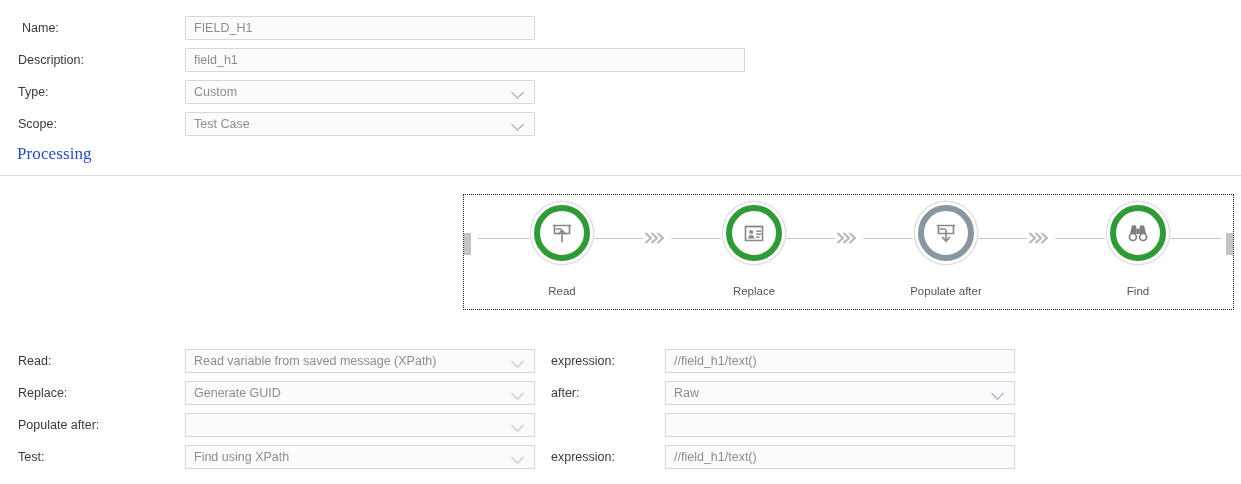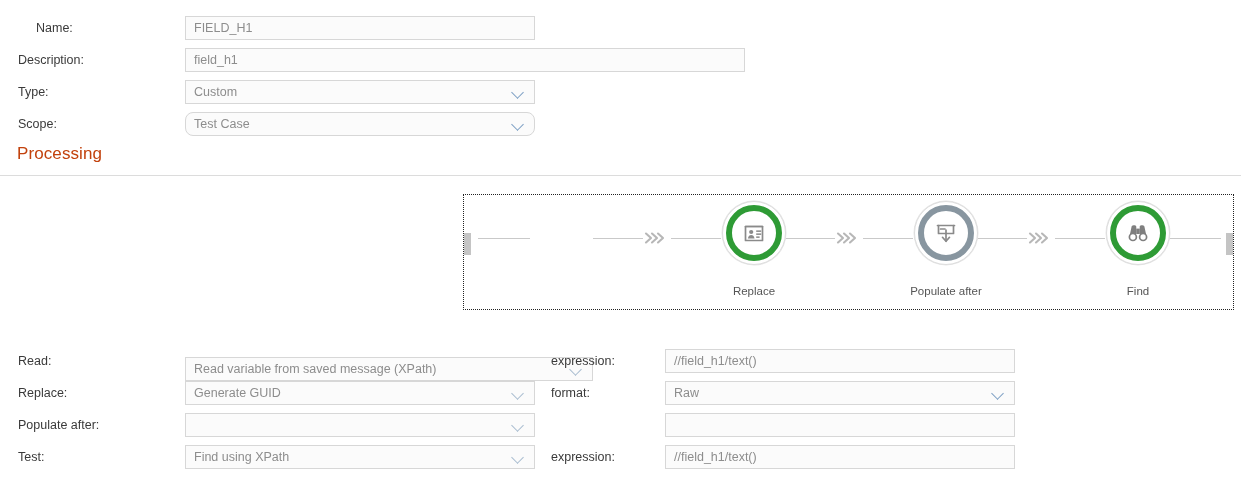--- a/index.html
+++ b/index.html
@@ -48,22 +48,23 @@
     border-right: 1.6px solid #a8bcd0;
     border-bottom: 1.6px solid #a8bcd0;
     transform: rotate(45deg);
   }
   .chev.blue::before { border-color: #7d9fc4; }
 
   
   .section-title {
     position: absolute;
     font-size: 17px;
-    color: #c2410c;
+    color: #1d4ed8;
     letter-spacing: 0.1px;
+    font-family: Liberation Serif, serif;
   }
   .divider {
     position: absolute;
     height: 1px;
     background: #dcdcdc;
   }
 
   
   .flowbox {
     position: absolute;
@@ -136,21 +137,21 @@
     display: flex;
     align-items: center;
     justify-content: center;
   }
 </style>
 </head>
 <body>
 
 <div class="page">
 
-  <div class="frow" style="left:36px; top:16px;align-items:center;">
+  <div class="frow" style="left:22px; top:16px;align-items:center;">
     <span class="flabel">Name:</span>
   </div>
   <div class="field" style="left:185px; top:16px; width:350px;">
     <span class="txt">FIELD_H1</span>
   </div>
 
   <div class="frow" style="left:18px; top:48px;">
     <span class="flabel">Description:</span>
   </div>
   <div class="field" style="left:185px; top:48px; width:560px;">
@@ -161,21 +162,21 @@
     <span class="flabel">Type:</span>
   </div>
   <div class="field" style="left:185px; top:80px; width:350px;">
     <span class="txt">Custom</span>
     <span class="chev blue"></span>
   </div>
 
   <div class="frow" style="left:18px; top:112px;">
     <span class="flabel">Scope:</span>
   </div>
-  <div class="field" style="left:185px; top:112px; width:350px;border-radius:8px;">
+  <div class="field" style="left:185px; top:112px; width:350px;">
     <span class="txt">Test Case</span>
     <span class="chev blue"></span>
   </div>
 
   <div class="section-title" style="left:17px; top:144px;">Processing</div>
   <div class="divider" style="left:0px; top:175px; width:1241px;"></div>
 
   <div class="flowbox">
 
     <div class="flow-handle left"></div>
@@ -211,20 +212,36 @@
     <div class="chevtriple" style="left:563px;">
       <svg width="24" height="14" viewBox="0 0 24 14" aria-hidden="true">
         <g fill="none" stroke="#b7b7b7" stroke-width="2.1" stroke-linecap="round" stroke-linejoin="round">
           <polyline points="3,2.5 8,7 3,11.5"></polyline>
           <polyline points="9,2.5 14,7 9,11.5"></polyline>
           <polyline points="15,2.5 20,7 15,11.5"></polyline>
         </g>
       </svg>
     </div>
 
+    <div class="node" style="left:66px;">
+      <div class="ring"></div>
+      <div class="ring-inner" style="border-color: rgb(46, 155, 53);"></div>
+      <div class="glyph">
+        <svg width="26" height="26" viewBox="0 0 26 26" aria-hidden="true">
+          <g fill="none" stroke="#8a8a8a" stroke-width="1.7" stroke-linecap="round" stroke-linejoin="round">
+            <path d="M4.5,5.5 L21.5,5.5"></path>
+            <path d="M5.5,5.5 L5.5,13.5 L20.5,13.5 L20.5,5.5"></path>
+            <path d="M7.5,9 L12,9"></path>
+            <path d="M13,21.5 L13,10.5"></path>
+            <polyline points="9.5,14 13,10.3 16.5,14"></polyline>
+          </g>
+        </svg>
+      </div>
+      <div class="node-label">Read</div>
+    </div>
 
     <div class="node" style="left:450px;">
       <div class="ring"></div>
       <div class="ring-inner gray" style="border-color: rgb(136, 150, 160);"></div>
       <div class="glyph">
         <svg width="26" height="26" viewBox="0 0 26 26" aria-hidden="true">
           <g fill="none" stroke="#8a8a8a" stroke-width="1.7" stroke-linecap="round" stroke-linejoin="round">
             <path d="M4.5,5.5 L21.5,5.5"></path>
             <path d="M5.5,5.5 L5.5,13.5 L20.5,13.5 L20.5,5.5"></path>
             <path d="M7.5,9 L12,9"></path>
@@ -274,40 +291,40 @@
         </svg>
       </div>
       <div class="node-label">Find</div>
     </div>
 
   </div>
 
   <div class="frow" style="left:18px; top:349px;justify-content:flex-end;">
     <span class="flabel">Read:</span>
   </div>
-  <div class="field" style="left:185px; top:349px; width:408px;margin-top:8px;">
+  <div class="field" style="left:185px; top:349px; width:350px;">
     <span class="txt">Read variable from saved message (XPath)</span>
     <span class="chev"></span>
   </div>
   <div class="frow" style="left:551px; top:349px;">
     <span class="flabel">expression:</span>
   </div>
   <div class="field" style="left:665px; top:349px; width:350px;">
     <span class="txt">//field_h1/text()</span>
   </div>
 
   <div class="frow" style="left:18px; top:381px;">
     <span class="flabel">Replace:</span>
   </div>
   <div class="field" style="left:185px; top:381px; width:350px;align-items:center;">
     <span class="txt">Generate GUID</span>
     <span class="chev"></span>
   </div>
   <div class="frow" style="left:551px; top:381px;">
-    <span class="flabel">format:</span>
+    <span class="flabel">after:</span>
   </div>
   <div class="field" style="left:665px; top:381px; width:350px;">
     <span class="txt">Raw</span>
     <span class="chev blue"></span>
   </div>
 
   <div class="frow" style="left:18px; top:413px;">
     <span class="flabel">Populate after:</span>
   </div>
   <div class="field" style="left:185px; top:413px; width:350px;">

